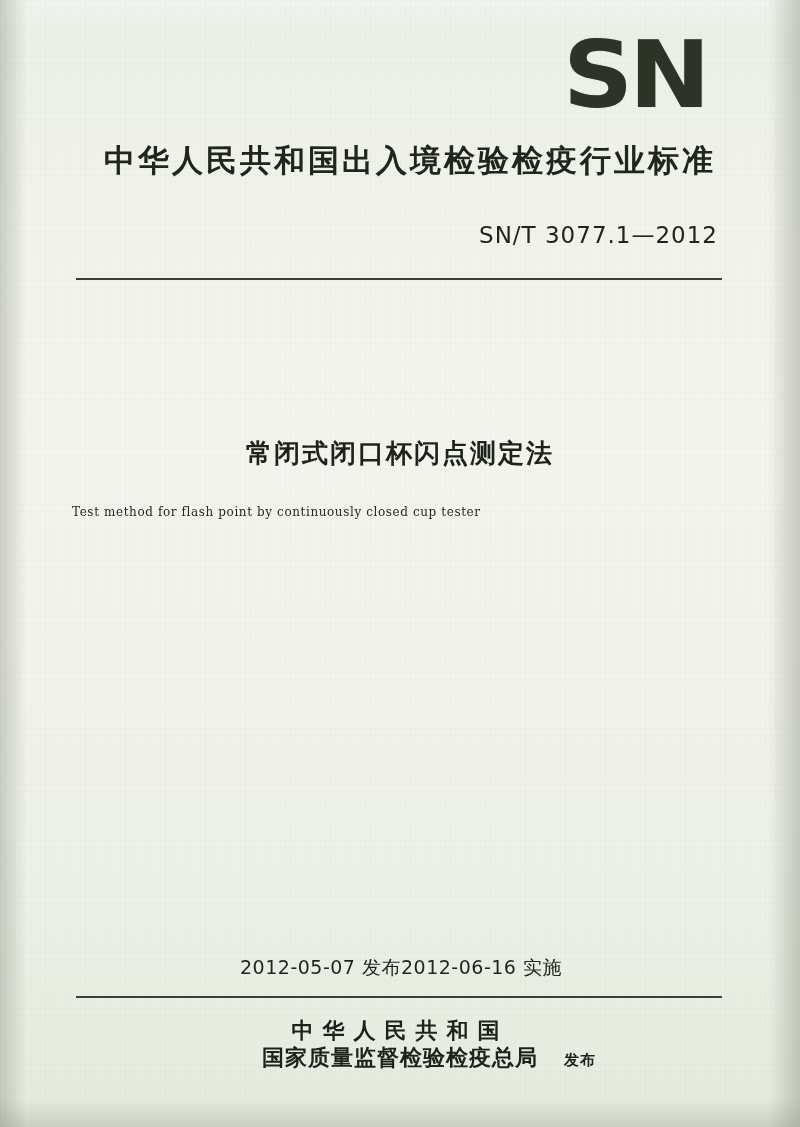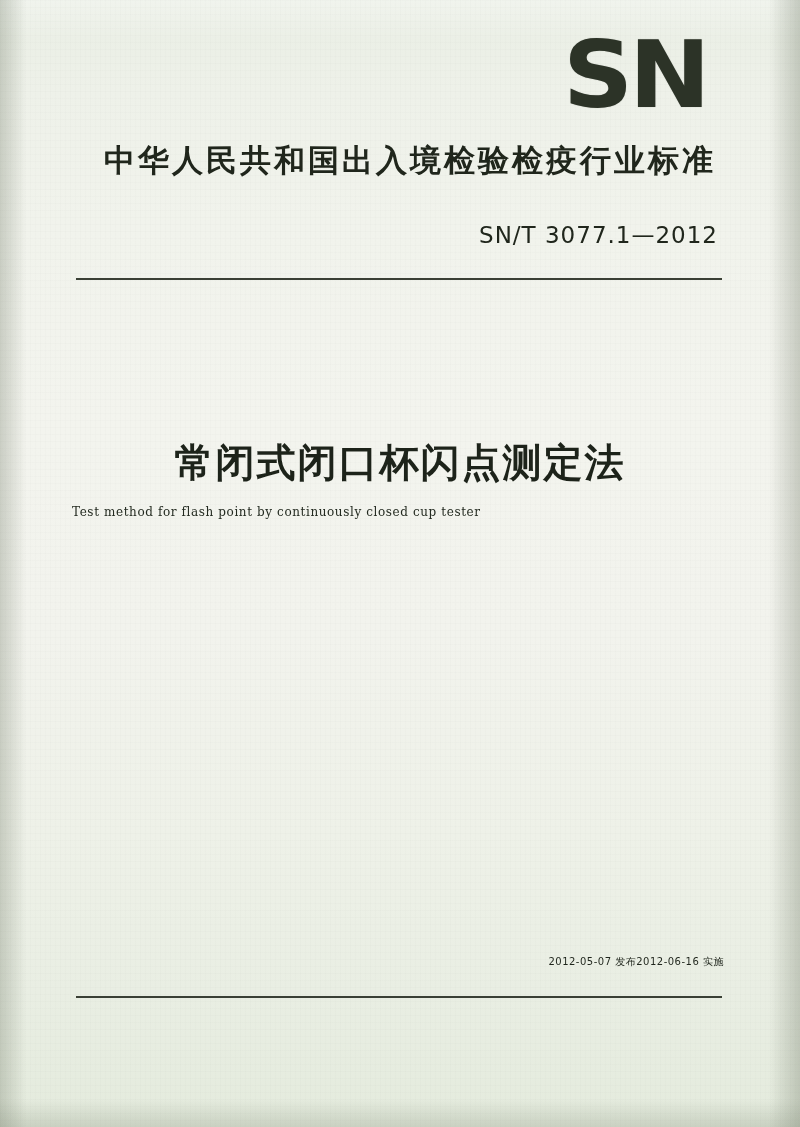--- a/index.html
+++ b/index.html
@@ -126,21 +126,21 @@
   }
 
   
   .title-cn {
     position: absolute;
     left: 0;
     right: 12px;
     top: 436px;
     text-align: center;
     font-family: "DejaVu Sans", sans-serif;
-    font-size: 39px;
+    font-size: 26px;
     font-weight: bold;
     letter-spacing: 2px;
     color: #1d231a;
   }
 
   .title-en {
     position: absolute;
     left: 0;
     right: 12px;
     top: 505px;
@@ -151,24 +151,24 @@
     color: #232a20;
   }
 
   
   .dates {
     position: absolute;
     left: 6px;
     right: 16px;
     top: 955px;
     display: flex;
-    justify-content: flex-end;
+    justify-content: center;
     align-items: baseline;
     font-family: "DejaVu Sans", sans-serif;
-    font-size: 10px;
+    font-size: 19px;
     color: #1f251c;
     letter-spacing: 0.5px;
   }
 
   .dates .date-item {
     white-space: nowrap;
   }
 
   
   .footer-rule {
@@ -267,20 +267,27 @@
 
     <div class="title-en">Test method for flash point by continuously closed cup tester</div>
 
     <div class="dates">
       <div class="date-item">2012-05-07 发布</div>
       <div class="date-item">2012-06-16 实施</div>
     </div>
 
     <div class="footer-rule"></div>
 
+    <div class="issuer">
+      <div class="issuer-line1">中华人民共和国</div>
+      <div class="issuer-row2">
+        <span class="issuer-line2">国家质量监督检验检疫总局</span>
+        <span class="issuer-publish">发布</span>
+      </div>
+    </div>
 
   </div>
 
   <div class="edge-shadow-left"></div>
   <div class="edge-shadow-right"></div>
   <div class="edge-shadow-bottom"></div>
 
 </div>
 
 </body></html>

